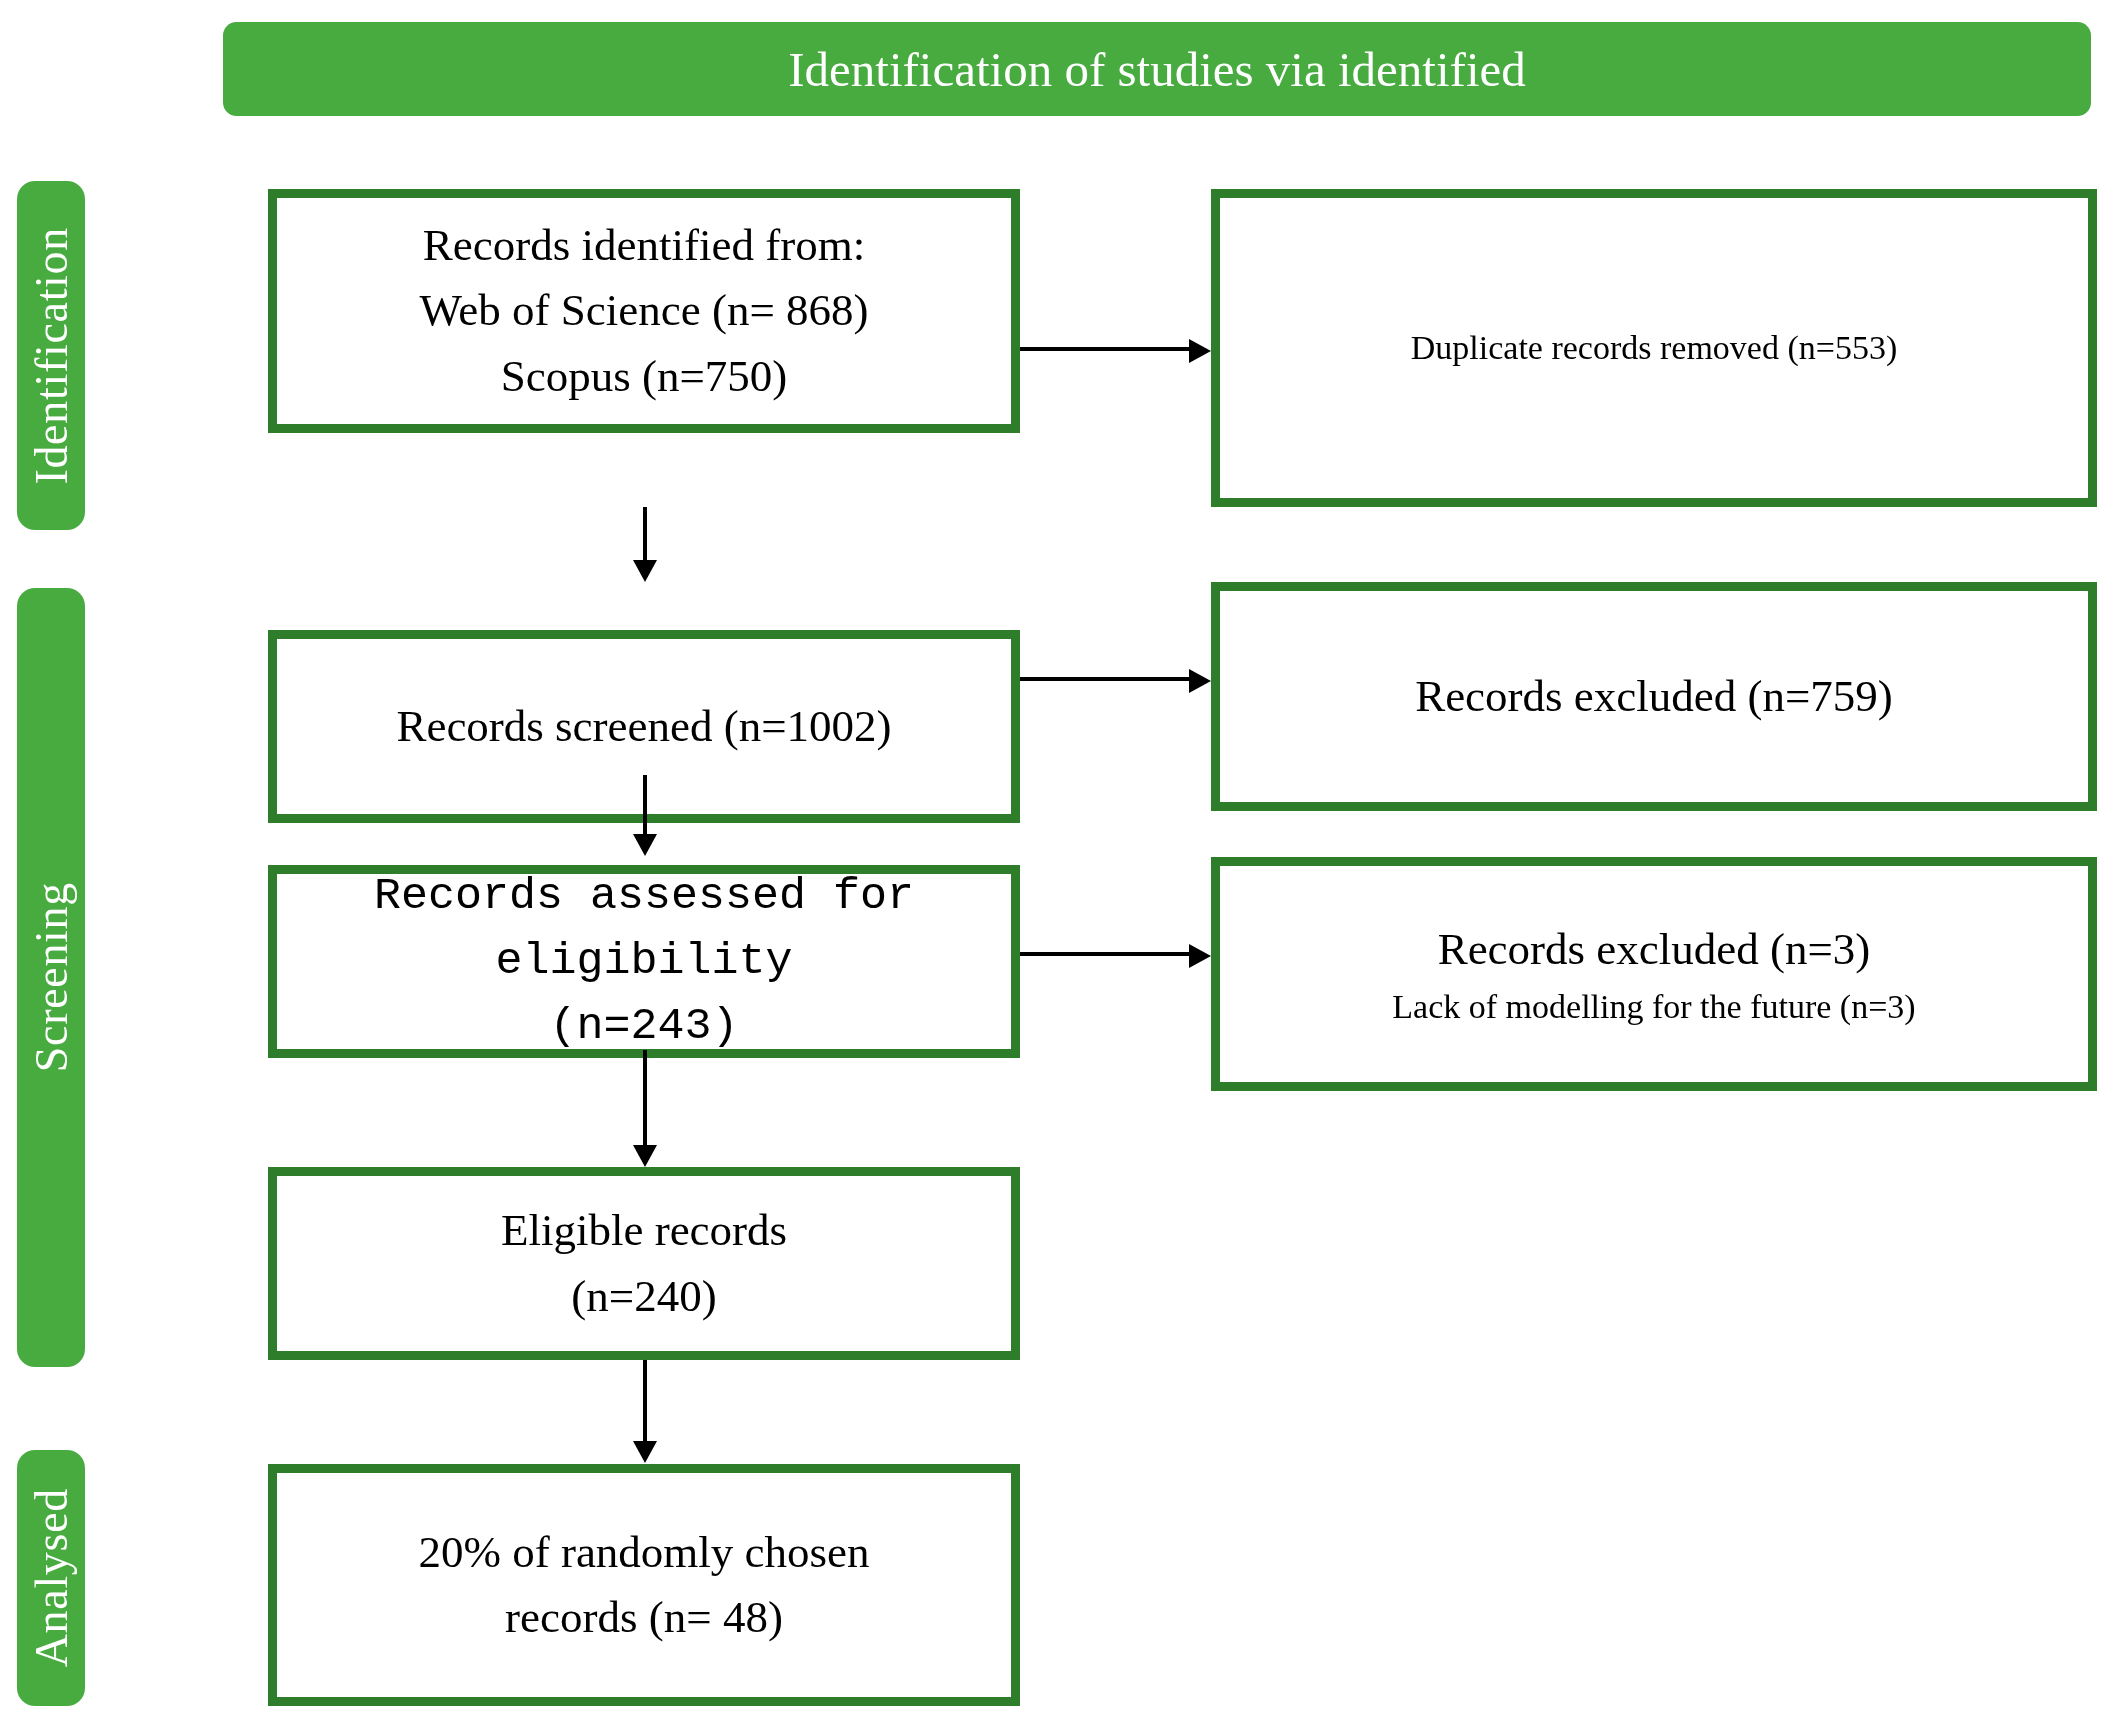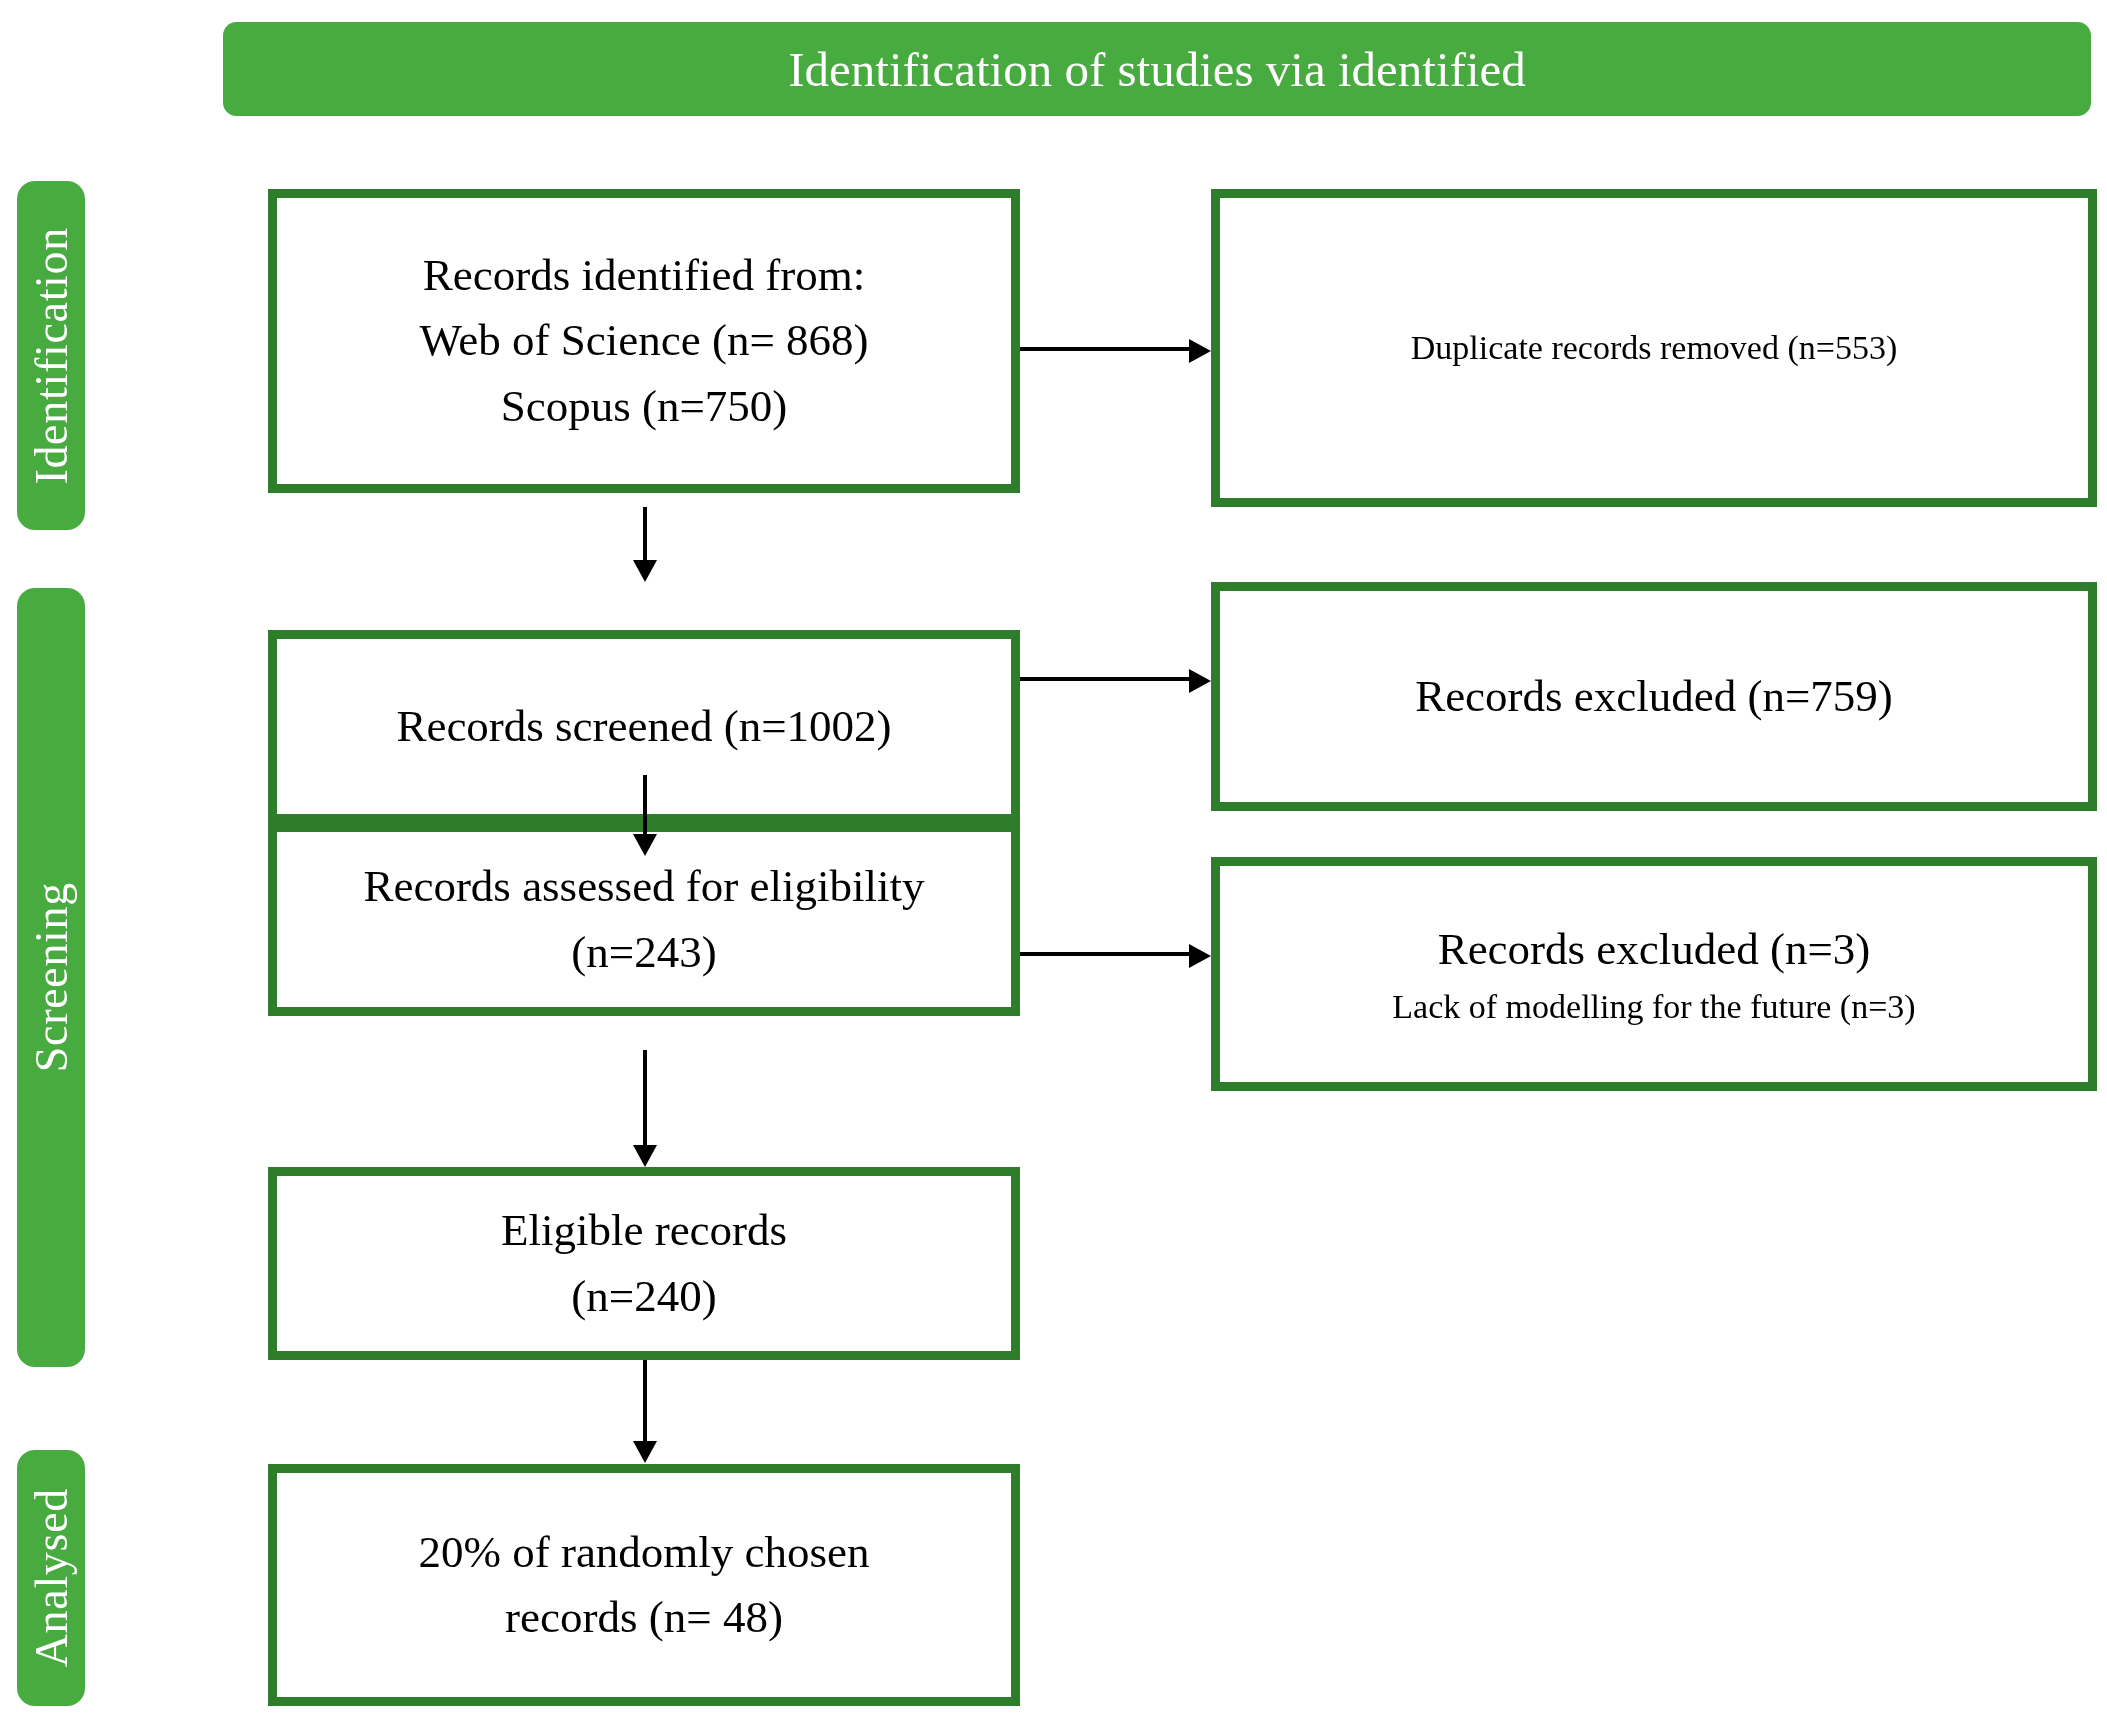--- a/index.html
+++ b/index.html
@@ -50,25 +50,25 @@
   .flow-box{
     position:absolute;
     background:#ffffff;
     border:9.7px solid var(--box-border);
     display:flex;flex-direction:column;align-items:center;justify-content:center;
     text-align:center;color:var(--box-text);
     font-size:45px;line-height:1.45;
     padding:0 15px;
   }
   .flow-box .subline{font-size:34px;}
-  .box-identified{left:268px;top:189px;width:752px;height:304px;}
+  .box-identified{left:268px;top:189px;width:752px;height:244px;}
   .box-removed{left:1211px;top:189px;width:886px;height:318px;}
   .box-screened{left:268px;top:582px;width:752px;height:193px;margin-top:48px;}
   .box-excluded-1{left:1211px;top:582px;width:886px;height:229px;}
-  .box-assessed{left:268px;top:823px;width:752px;height:193px;}
+  .box-assessed{left:268px;top:865px;width:752px;height:193px;font-family:Liberation Mono, monospace;}
   .box-excluded-2{left:1211px;top:857px;width:886px;height:234px;}
   .box-eligible{left:268px;top:1167px;width:752px;height:193px;}
   .box-analysed{left:268px;top:1464px;width:752px;height:242px;}
   .italic{font-style:italic;}
 
   
   .vline{position:absolute;width:3.7px;background:var(--arrow);left:643px;}
   .vhead{
     position:absolute;left:633px;width:0;height:0;
     border-left:12px solid transparent;border-right:12px solid transparent;

